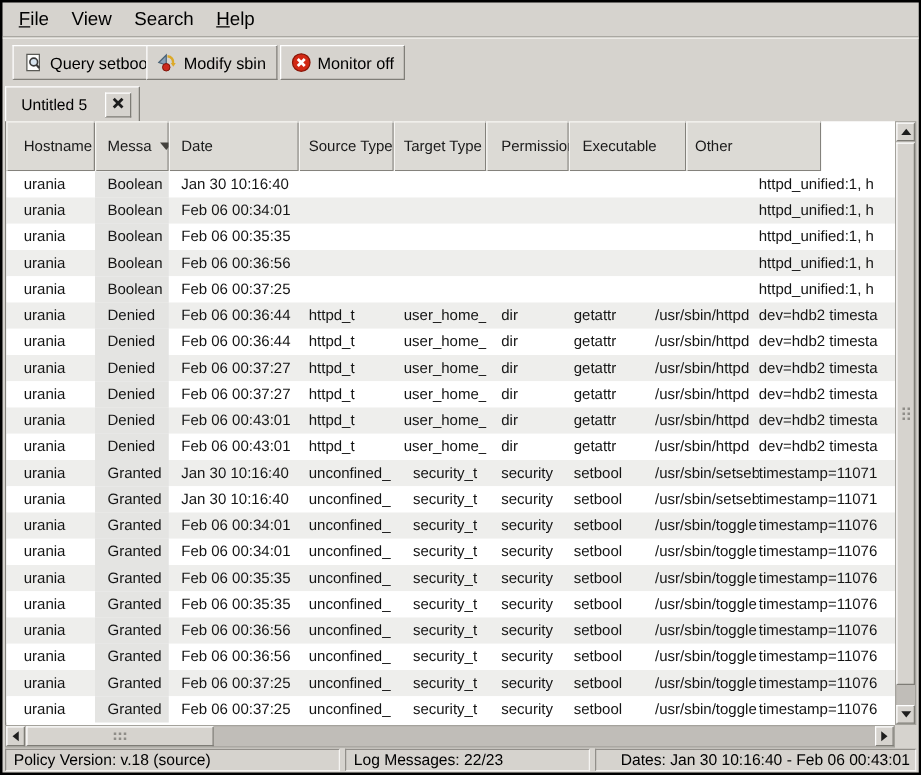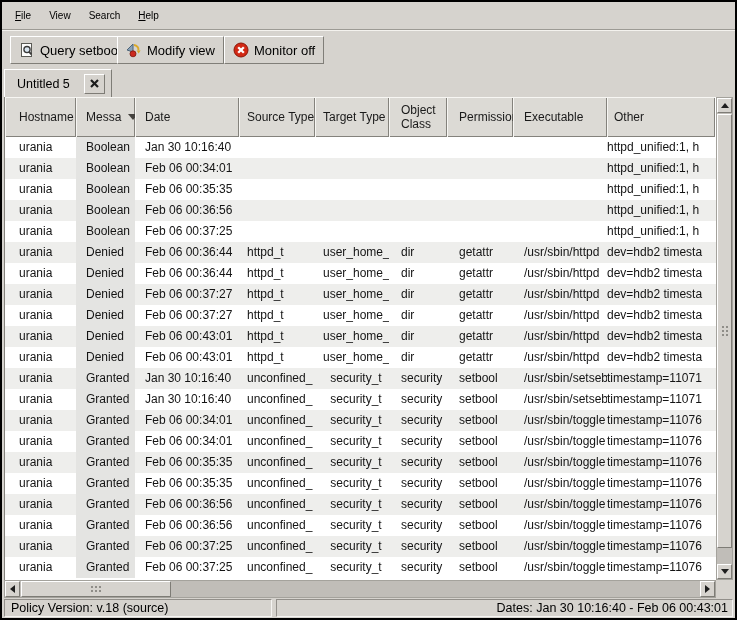--- a/index.html
+++ b/index.html
@@ -5,21 +5,21 @@
   * { margin:0; padding:0; box-sizing:border-box; }
   html,body { width:737px; height:620px; }
   body { font-family:"Liberation Sans","DejaVu Sans",sans-serif; background:#d6d3ce; }
 
   .window { position:relative; width:737px; height:620px; background:#d6d3ce;
             border:2px solid #000; overflow:hidden; }
 
   
   .menubar { position:absolute; left:0; top:0; right:0; height:27px;
              display:flex; align-items:center; padding-left:4px; }
-  .menu-item { padding:4px 9px; font-size:10px; color:#000; cursor:default; }
+  .menu-item { padding:4px 9px; font-size:15px; color:#000; cursor:default; }
   .menu-item u { text-decoration:underline; }
   .menubar-sep { position:absolute; left:0; right:0; top:27px; height:2px;
                  border-top:1px solid #9c9a94; border-bottom:1px solid #f4f2ee; }
 
   
   .toolbar { position:absolute; left:0; top:29px; right:0; height:35px; }
   .tbtn { position:absolute; top:5px; height:28px; display:flex; align-items:center;
           gap:5px; padding:0 8px; background:#d6d3ce;
           border:1px solid; border-color:#ffffff #807e78 #807e78 #ffffff;
           font-size:13px; color:#000; cursor:default; }
@@ -124,21 +124,21 @@
     </div>
     <div class="tbtn" style="left:115px;">
       <span>
         <svg width="16" height="16" viewBox="0 0 16 16">
           <polygon points="1,8 7,2 7,10" fill="#89a0b6" stroke="#4c6478" stroke-width="1"></polygon>
           <path d="M8,3 a5,4.5 0 0 1 4.4,5.4" fill="none" stroke="#dca928" stroke-width="2"></path>
           <polygon points="10.6,8.4 14.6,8.4 12.6,11.4" fill="#dca928"></polygon>
           <circle cx="7" cy="11.8" r="3" fill="#cc2a1e" stroke="#7e150a" stroke-width="0.8"></circle>
         </svg>
       </span>
-      <span>Modify view</span>
+      <span>Modify sbin</span>
     </div>
     <div class="tbtn" style="left:222px;">
       <span>
         <svg width="16" height="16" viewBox="0 0 16 16">
           <circle cx="8" cy="8" r="7" fill="#d22814" stroke="#8a1608" stroke-width="1"></circle>
           <line x1="5.2" y1="5.2" x2="10.8" y2="10.8" stroke="#ffffff" stroke-width="2.3"></line>
           <line x1="10.8" y1="5.2" x2="5.2" y2="10.8" stroke="#ffffff" stroke-width="2.3"></line>
         </svg>
       </span>
       <span>Monitor off</span>
@@ -171,23 +171,20 @@
           </div>
           <div class="hcell c2">
             <span class="lbl">Date</span>
           </div>
           <div class="hcell c3">
             <span class="lbl">Source Type</span>
           </div>
           <div class="hcell c4">
             <span class="lbl">Target Type</span>
           </div>
-          <div class="hcell c5">
-            <span class="lbl">Object Class</span>
-          </div>
           <div class="hcell c6">
             <span class="lbl">Permission</span>
           </div>
           <div class="hcell c7">
             <span class="lbl">Executable</span>
           </div>
           <div class="hcell c8">
             <span class="lbl">Other</span>
           </div>
         </div>
@@ -446,16 +443,17 @@
           <span class="grip-h"></span>
         </div>
       <div class="sb-btn" style="right:0;">
           <span class="arr right"></span>
         </div>
     </div>
   </div>
 
   <div class="statusbar">
     <div class="status-panel sp-left">Policy Version: v.18 (source)</div>
+    <div class="status-panel sp-middle">Log Messages: 22/23</div>
     <div class="status-panel sp-right">Dates: Jan 30 10:16:40 - Feb 06 00:43:01</div>
   </div>
 
 </div>
 
 </body></html>

